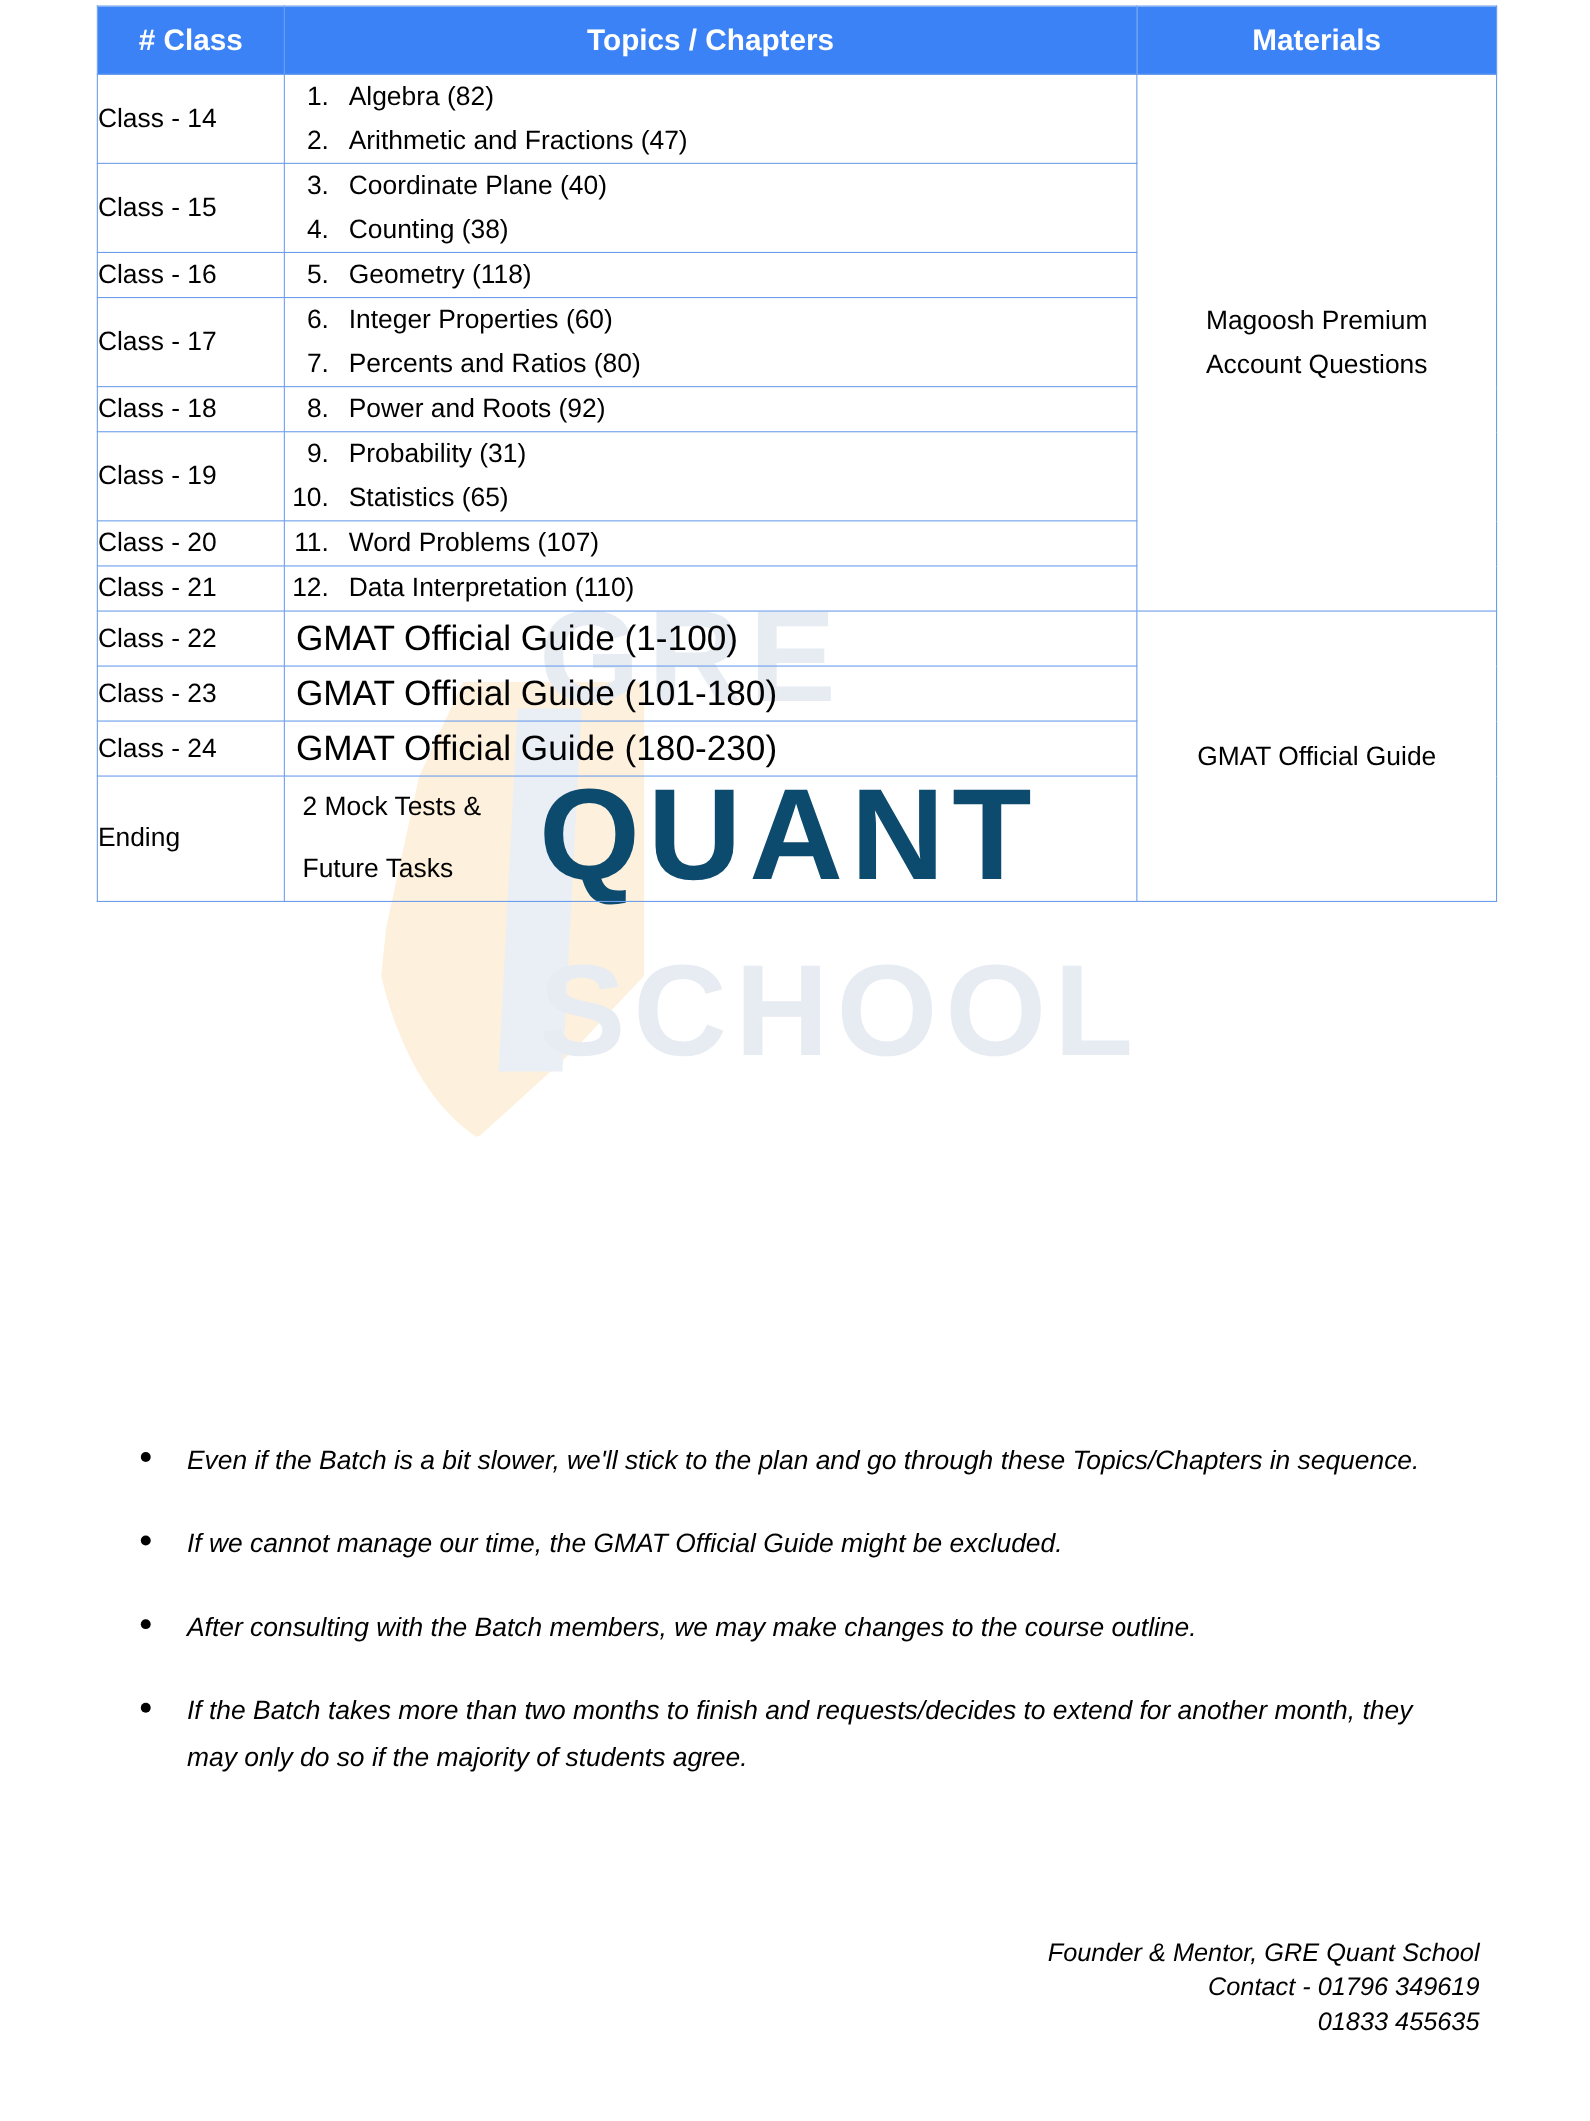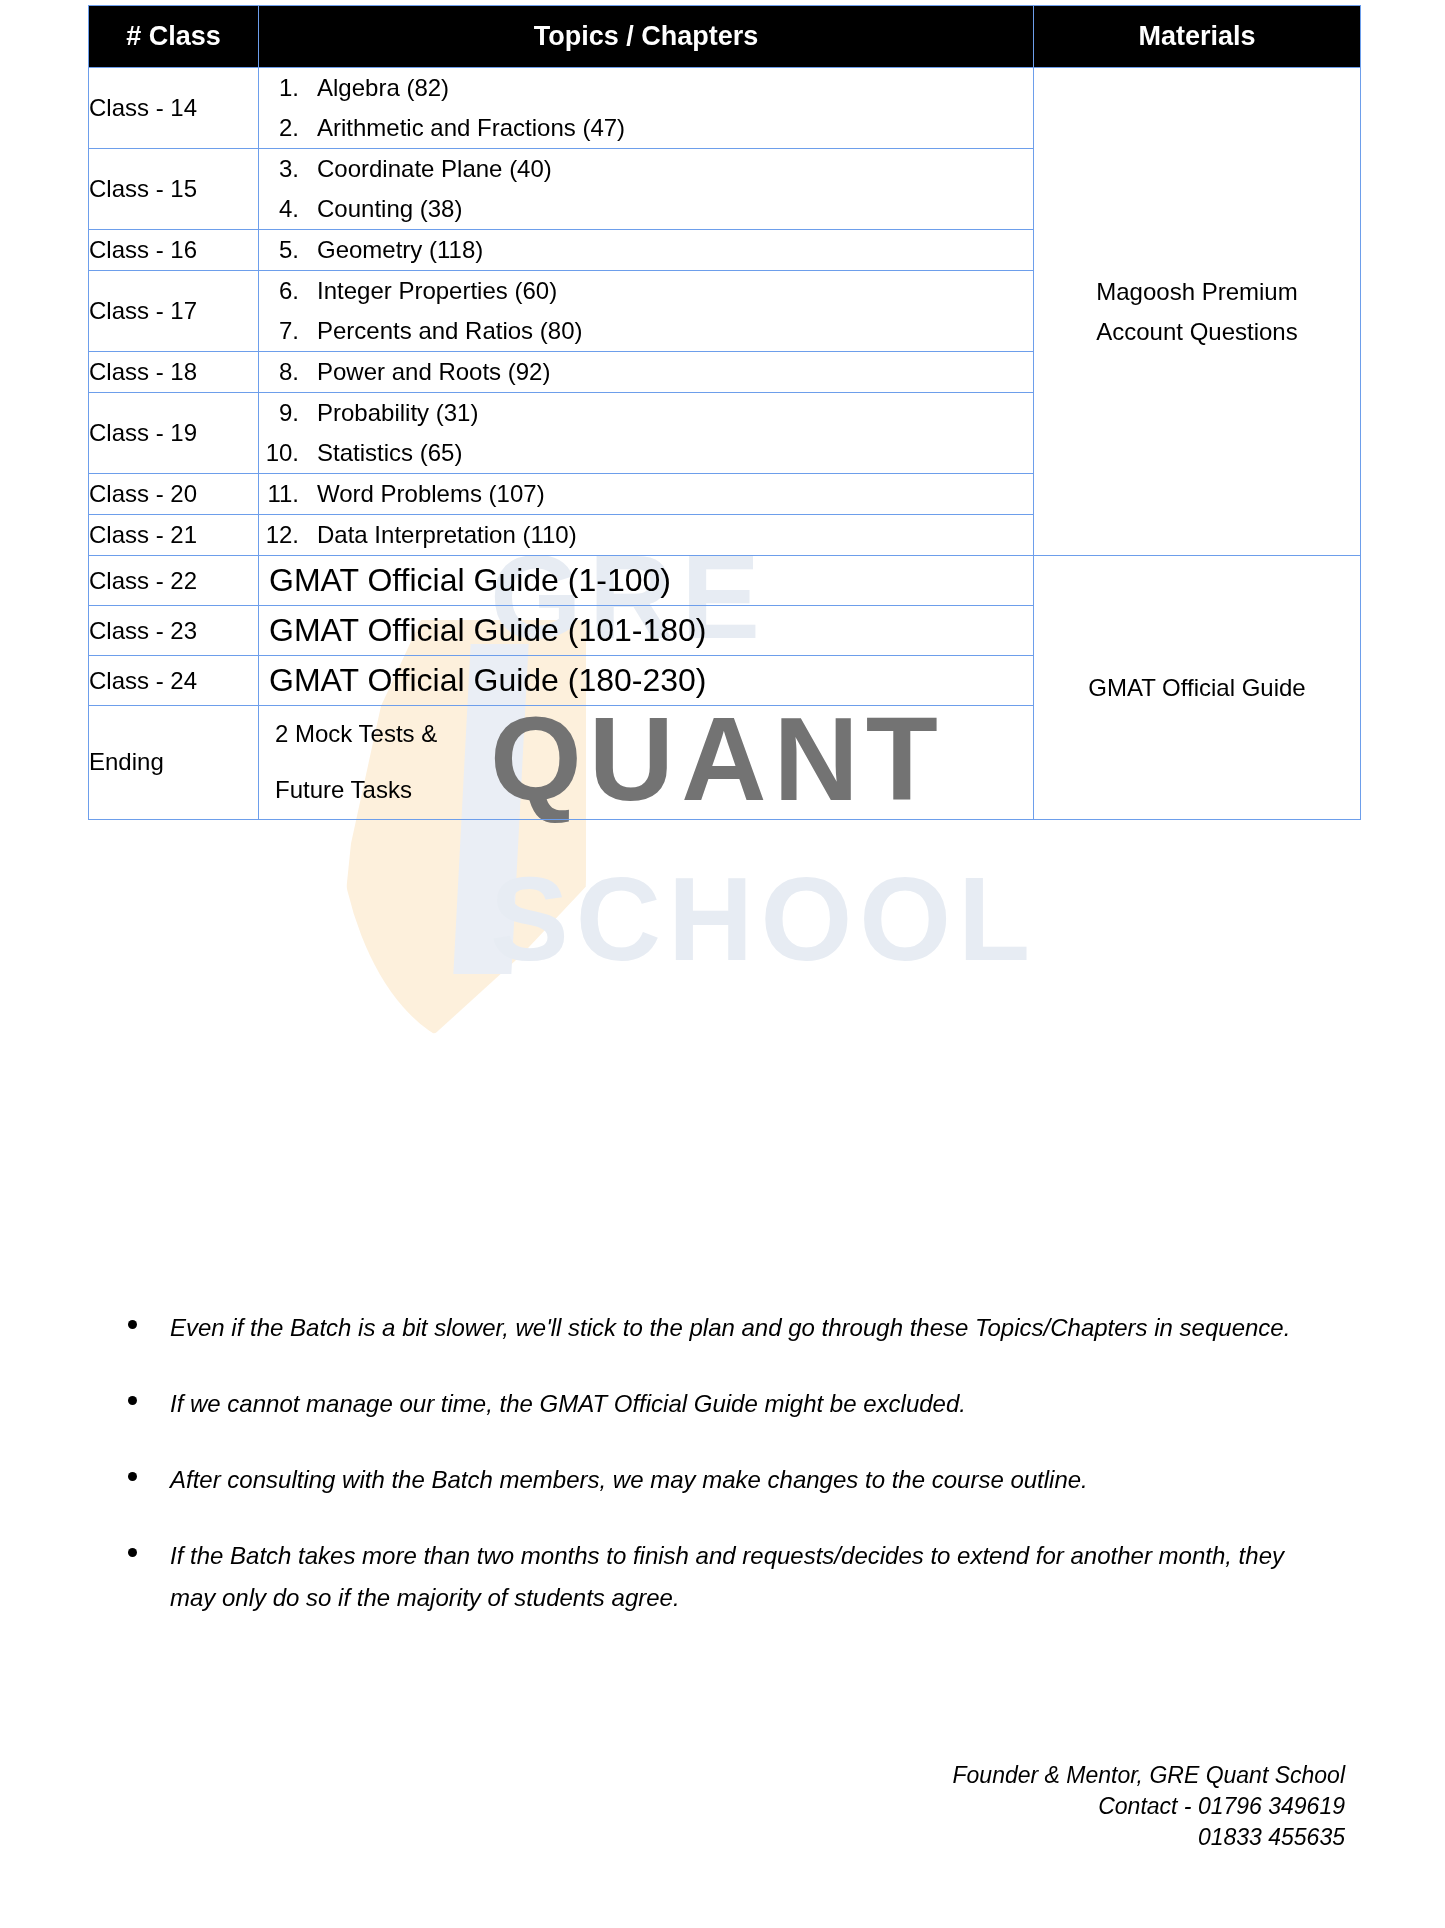--- a/index.html
+++ b/index.html
@@ -50,21 +50,21 @@
     position: absolute;
     font-family: "Liberation Sans", sans-serif;
     font-weight: bold;
     color: #e7ecf3;
     letter-spacing: 0.06em;
     line-height: 1;
     white-space: nowrap;
     font-stretch: condensed;
   }
   .wm-gre   { left: 490px; top: 538px; font-size: 118px; }
-  .wm-quant { left: 490px; top: 700px; font-size: 118px; color: #737373; }
+  .wm-quant { left: 490px; top: 700px; font-size: 118px; color: #0c4a6e; }
   .wm-school{ left: 490px; top: 860px; font-size: 118px; }
 
   
   .page {
     position: relative;
     z-index: 2;
     padding: 0;
   }
 
   
@@ -75,21 +75,21 @@
     width: 1272px;
     border-collapse: collapse;
     table-layout: fixed;
   }
   .outline-table td, .outline-table th {
     border: 1.5px solid #6d9eeb;
     padding: 0;
     vertical-align: middle;
   }
   .outline-table thead th {
-    background: #000000;
+    background: #3b82f6;
     color: #ffffff;
     font-size: 27px;
     font-weight: bold;
     text-align: center;
     height: 62px;
     border-color: #6d9eeb;
   }
   .col-class    { width: 170px; }
   .col-topics   { width: 775px; }
   .col-material { width: 327px; }

